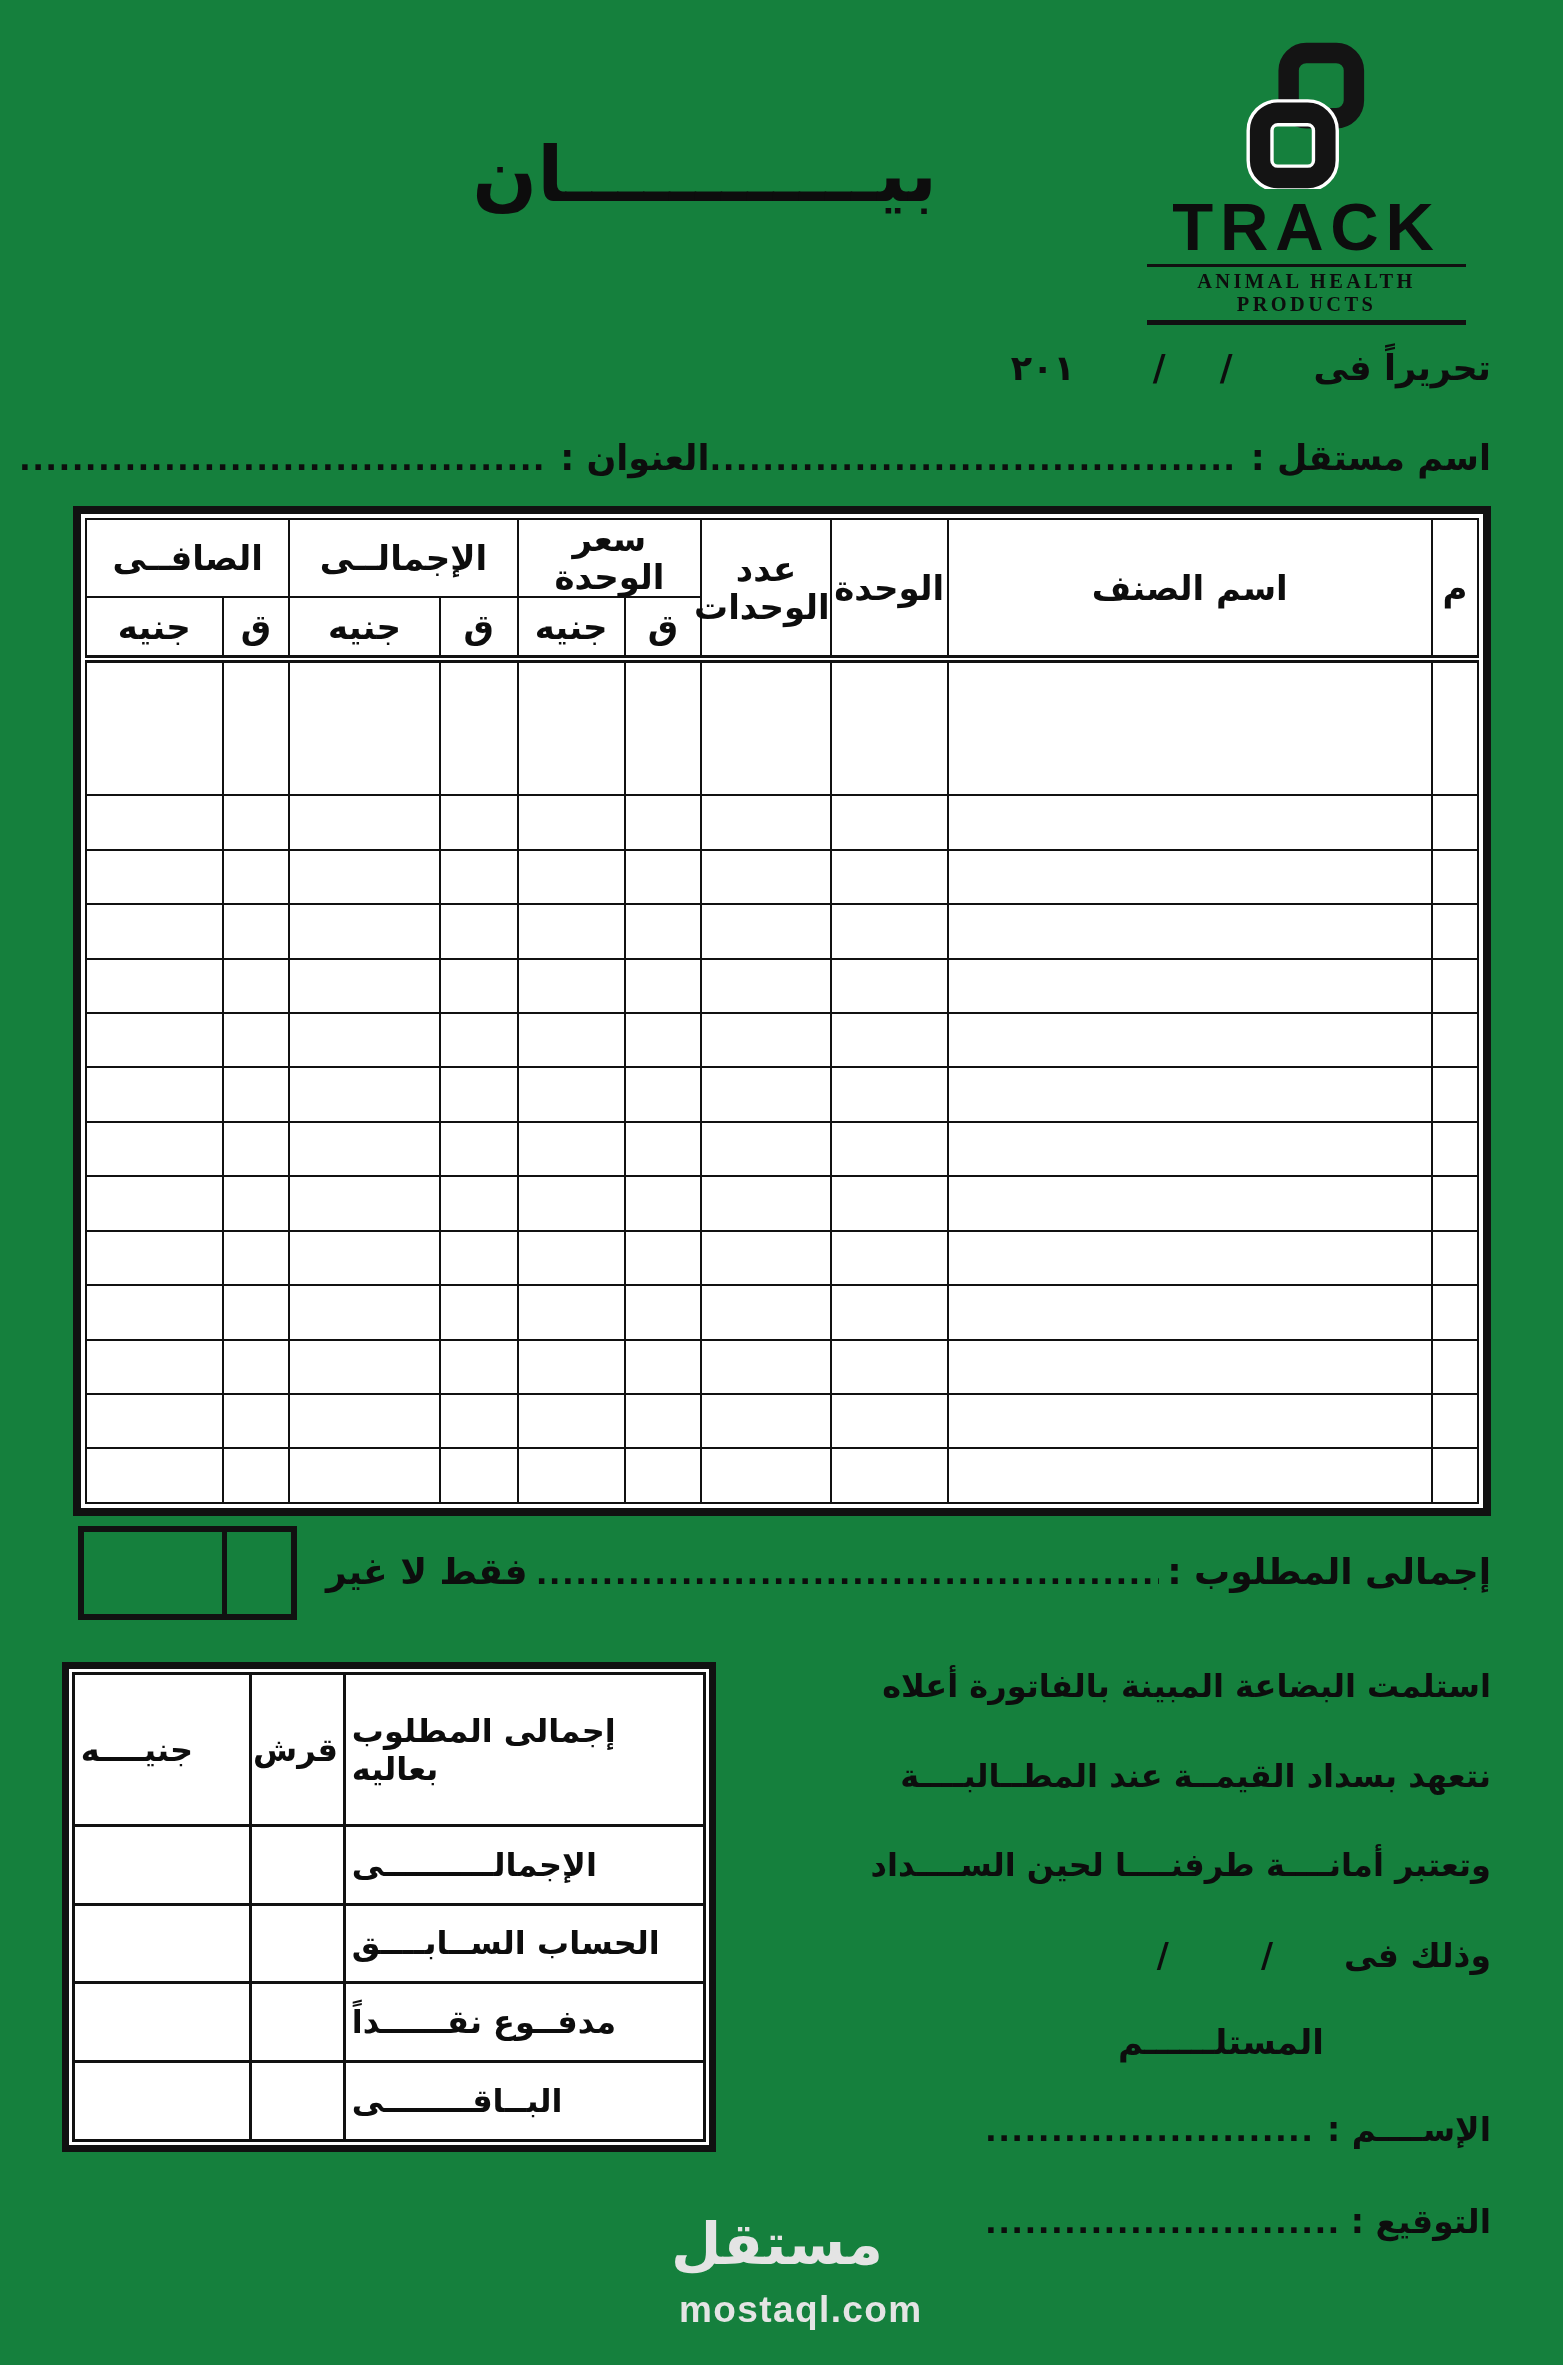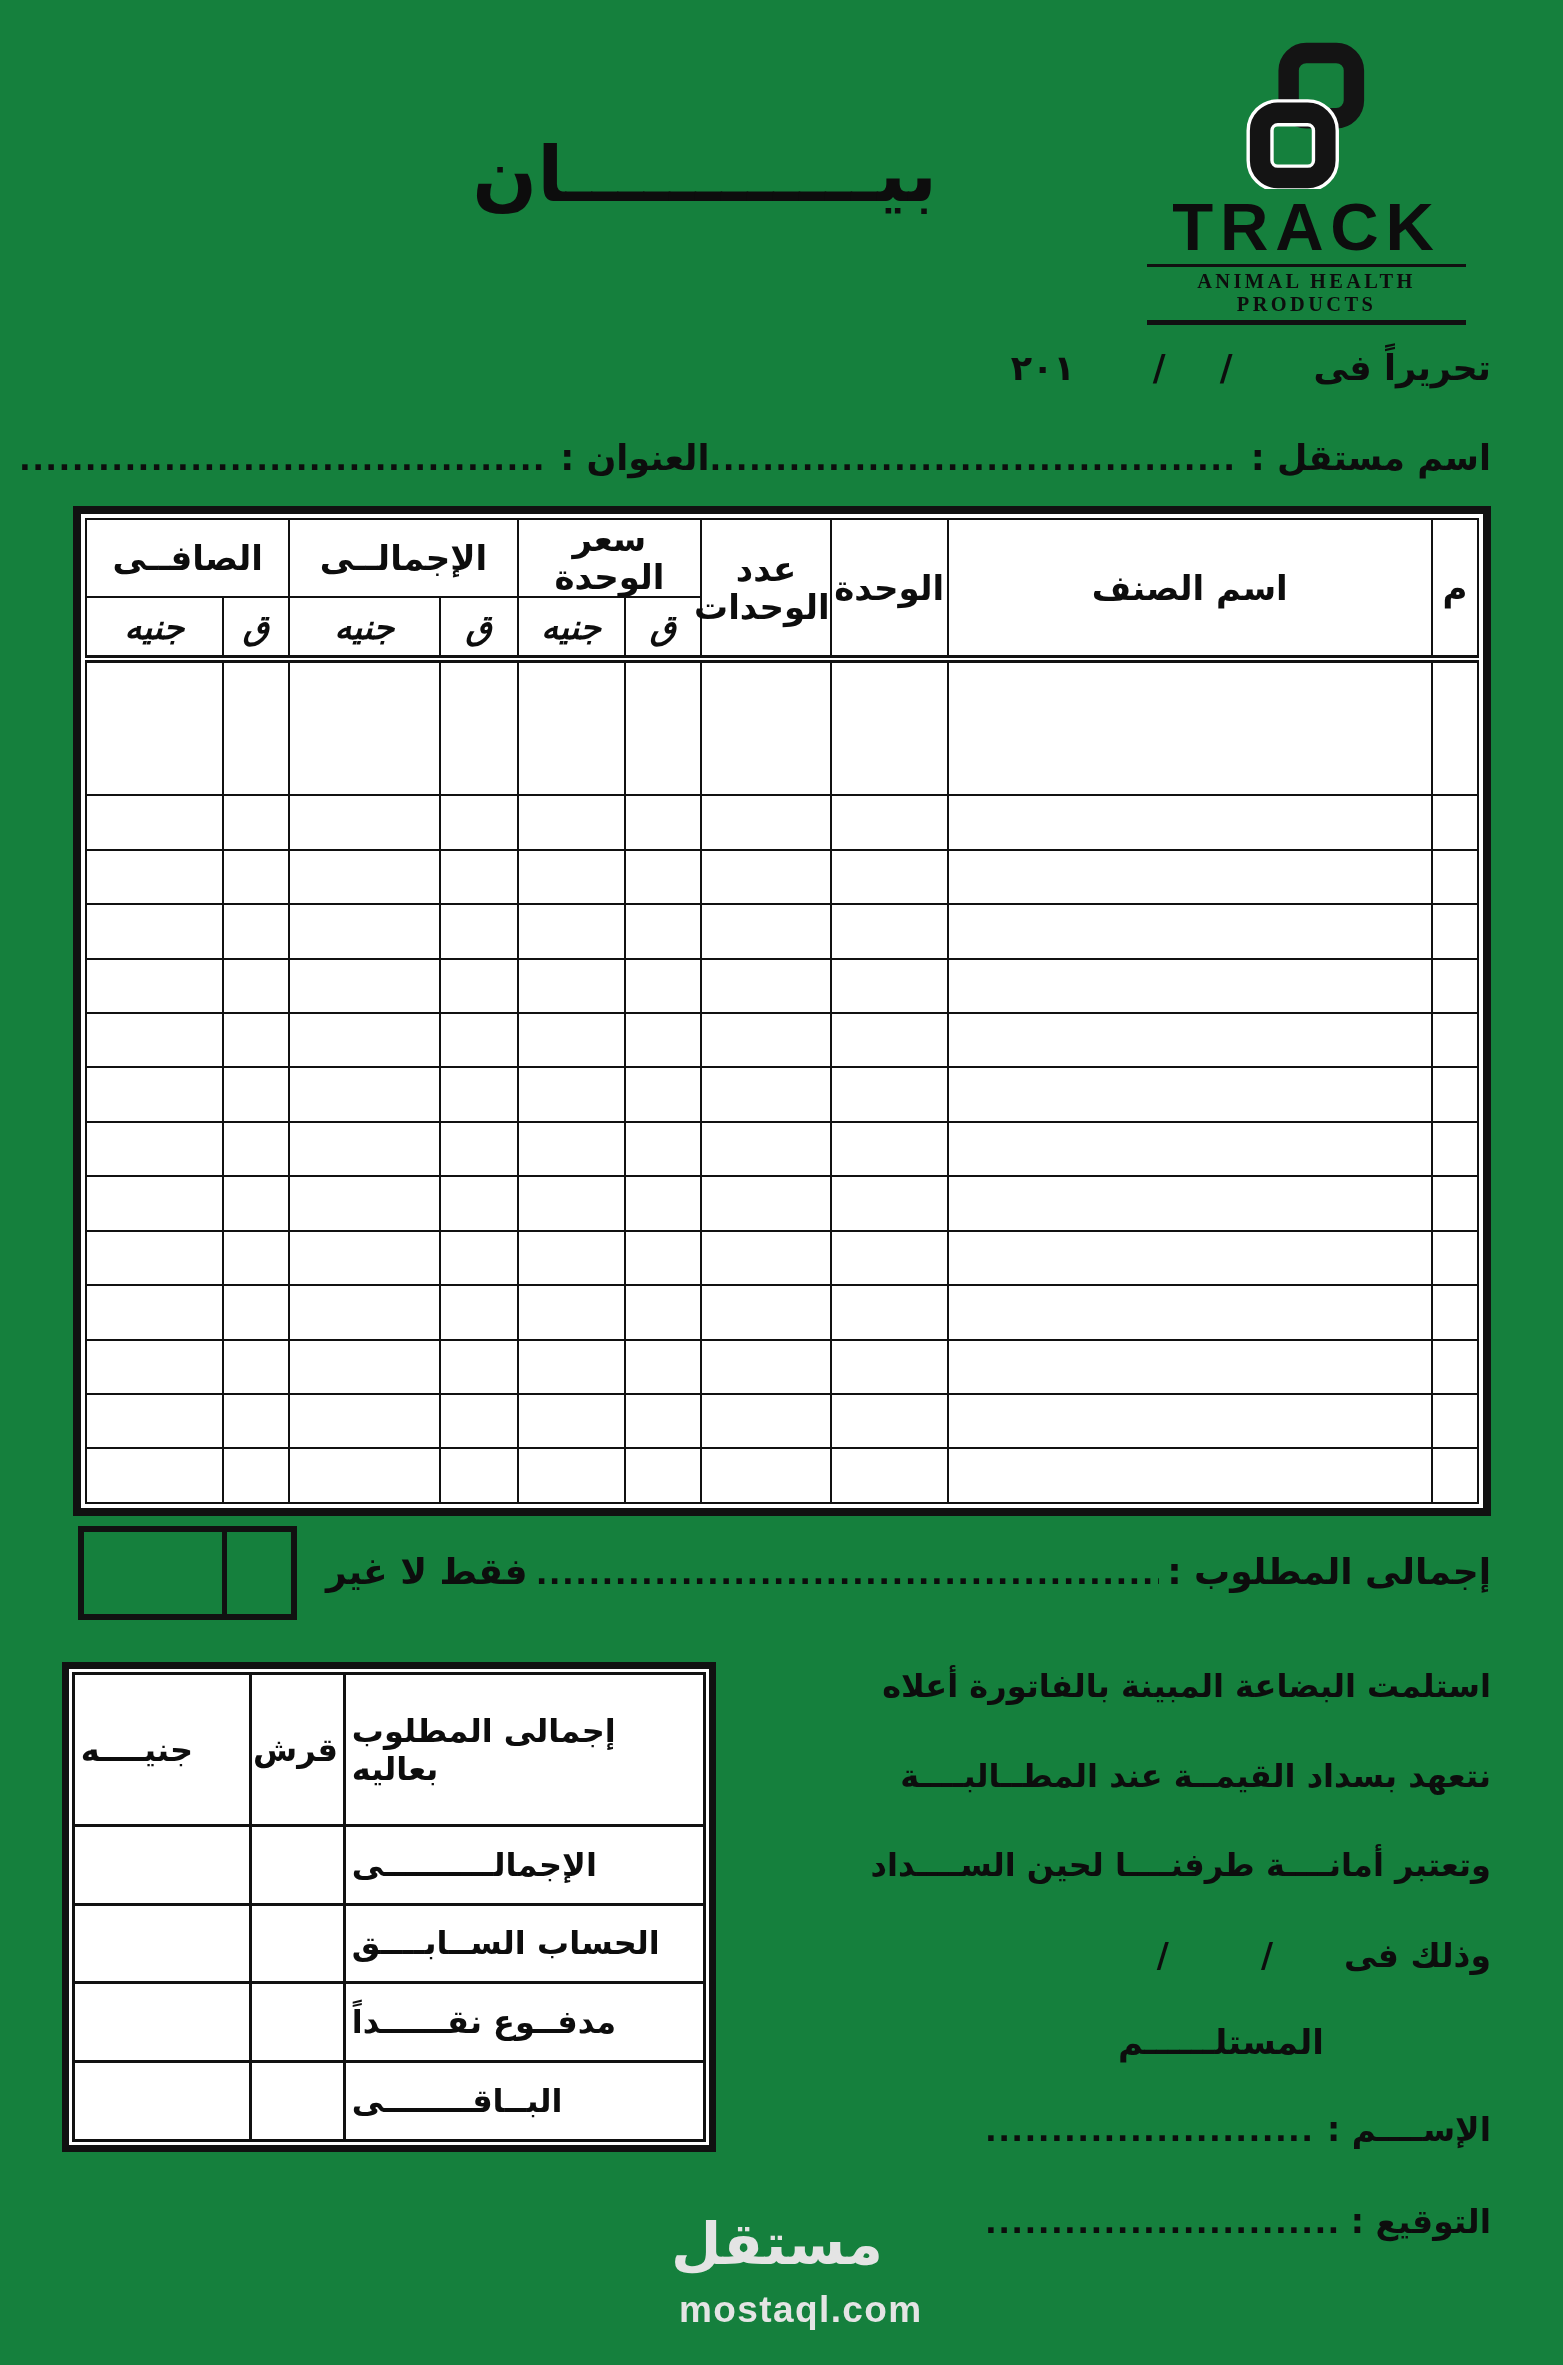--- a/index.html
+++ b/index.html
@@ -31,21 +31,21 @@
     letter-spacing:1.4px;font-weight:bold;}
   .customer-line .lbl{margin-left:18px;}
   
   .table-frame{position:absolute;left:73px;top:506px;width:1418px;height:1010px;
     border:8.8px solid #111;padding:4.1px;box-sizing:border-box;background:#fff;}
   .table-frame table{width:100%;height:100%;border-collapse:collapse;table-layout:fixed;
     direction:rtl;}
   .table-frame th,.table-frame td{border:2.7px solid #111;padding:0;}
   .table-frame thead th{font-size:34px;font-weight:bold;line-height:1.12;}
   .table-frame thead tr.group th{height:65px;}
-  .table-frame thead tr.sub th{height:57px;font-style:italic;}
+  .table-frame thead tr.sub th{height:57px;}
   .table-frame tbody tr:first-child td{border-top:8.8px double #111;}
   
   .small-box{position:absolute;left:78px;top:1526px;width:219px;height:94px;
     border:6.1px solid #111;box-sizing:border-box;display:flex;}
   .small-box .cell-l{width:138px;border-right:5.4px solid #111;}
   .small-box .cell-r{flex:1;}
   
   .required-total{position:absolute;left:285px;right:73px;top:1551px;direction:rtl;
     display:flex;align-items:baseline;font-size:36px;font-weight:bold;}
   .required-total .lbl{margin-left:8.1px;}

